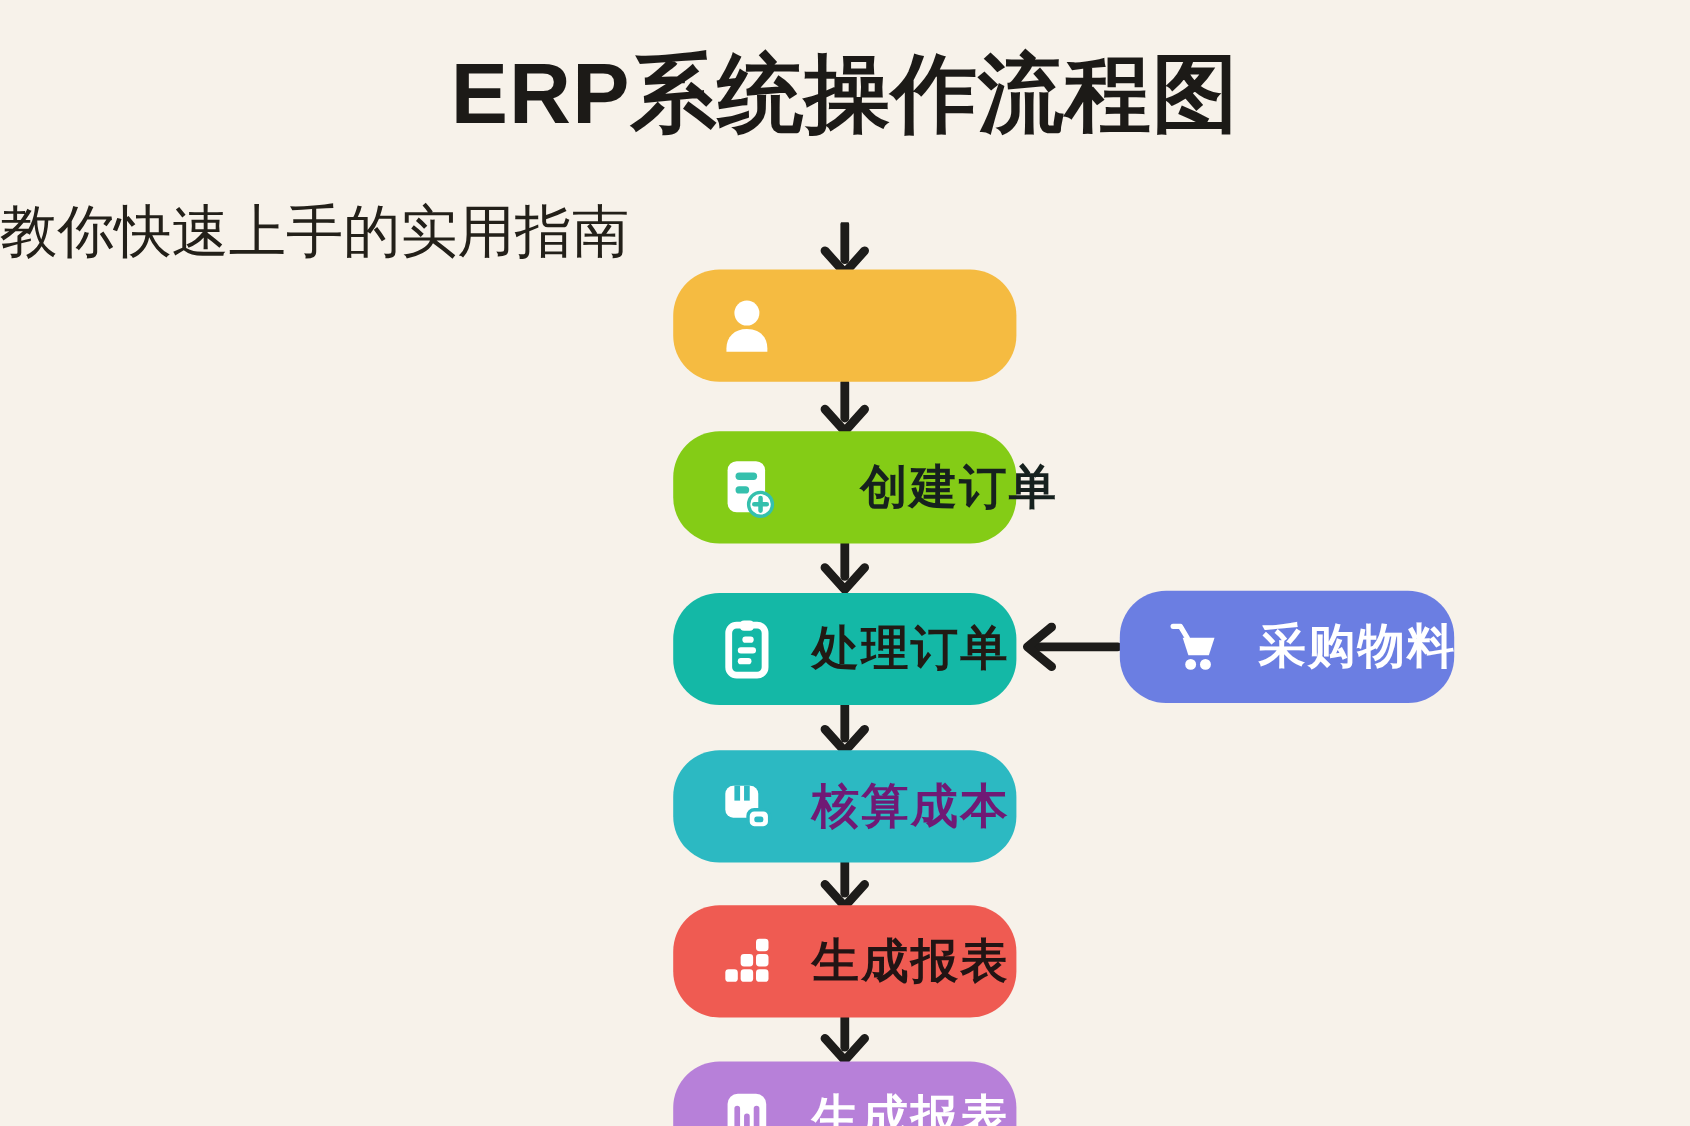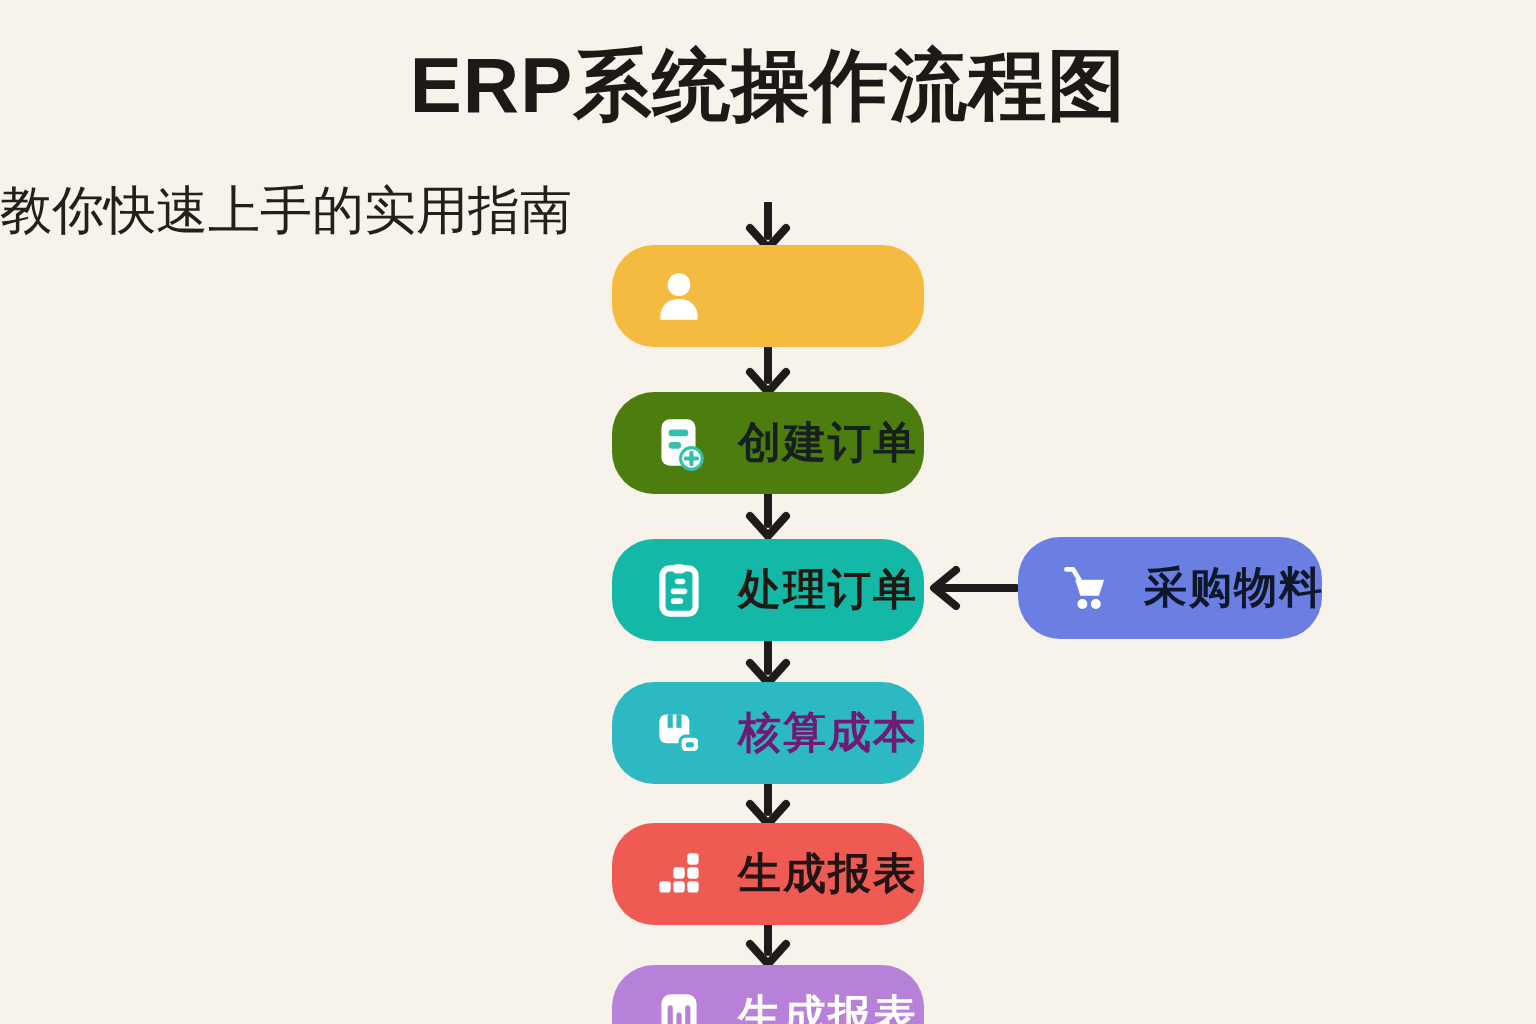--- a/index.html
+++ b/index.html
@@ -131,21 +131,21 @@
 
   <div class="node" style="top: 245px; background-color: rgb(245, 187, 65);">
     <span class="icon" style="color: rgb(245, 187, 65);">
       <svg viewBox="0 0 60 60">
         <circle cx="30" cy="19" r="11" fill="#fff"></circle>
         <path d="M30 33 C19 33 12 40 12 50 L12 53 L48 53 L48 50 C48 40 41 33 30 33 Z" fill="#fff"></path>
       </svg>
     </span>
   </div>
 
-  <div class="node" style="top: 392px; background-color: #4d7c0f;">
+  <div class="node" style="top: 392px; background-color: #84cc16; gap: 44px;">
     <span class="icon" style="color: rgb(53, 192, 173);">
       <svg viewBox="0 0 60 60">
         <rect x="13" y="7" width="33" height="45" rx="8" fill="#fff"></rect>
         <rect x="20" y="17" width="19" height="6.5" rx="3.2" fill="currentColor"></rect>
         <rect x="20" y="29" width="12" height="6.5" rx="3.2" fill="currentColor"></rect>
         <circle cx="42" cy="45" r="10.5" fill="#fff" stroke="currentColor" stroke-width="3"></circle>
         <path d="M42 39.5 V50.5 M36.5 45 H47.5" stroke="currentColor" stroke-width="4" stroke-linecap="round"></path>
       </svg>
     </span>
     <span class="label" style="color: rgb(22, 33, 30);">创建订单</span>
@@ -203,16 +203,16 @@
 
   <div class="node side-node" style="top: 537px; background-color: rgb(107, 126, 226);">
     <span class="icon" style="color: rgb(107, 126, 226);">
       <svg viewBox="0 0 60 60">
         <path d="M12 12 h6.5 l6 10" stroke="#fff" stroke-width="4.5" fill="none" stroke-linecap="round" stroke-linejoin="round"></path>
         <path d="M20.5 22 H48.5 L43.5 37.5 H25.5 Z" fill="#fff"></path>
         <circle cx="27.5" cy="45.5" r="4.8" fill="#fff"></circle>
         <circle cx="40.5" cy="45.5" r="4.8" fill="#fff"></circle>
       </svg>
     </span>
-    <span class="label" style="color: #0f172a;">采购物料</span>
+    <span class="label" style="color: #ffffff;">采购物料</span>
   </div>
 
 </div>
 
 </body></html>

